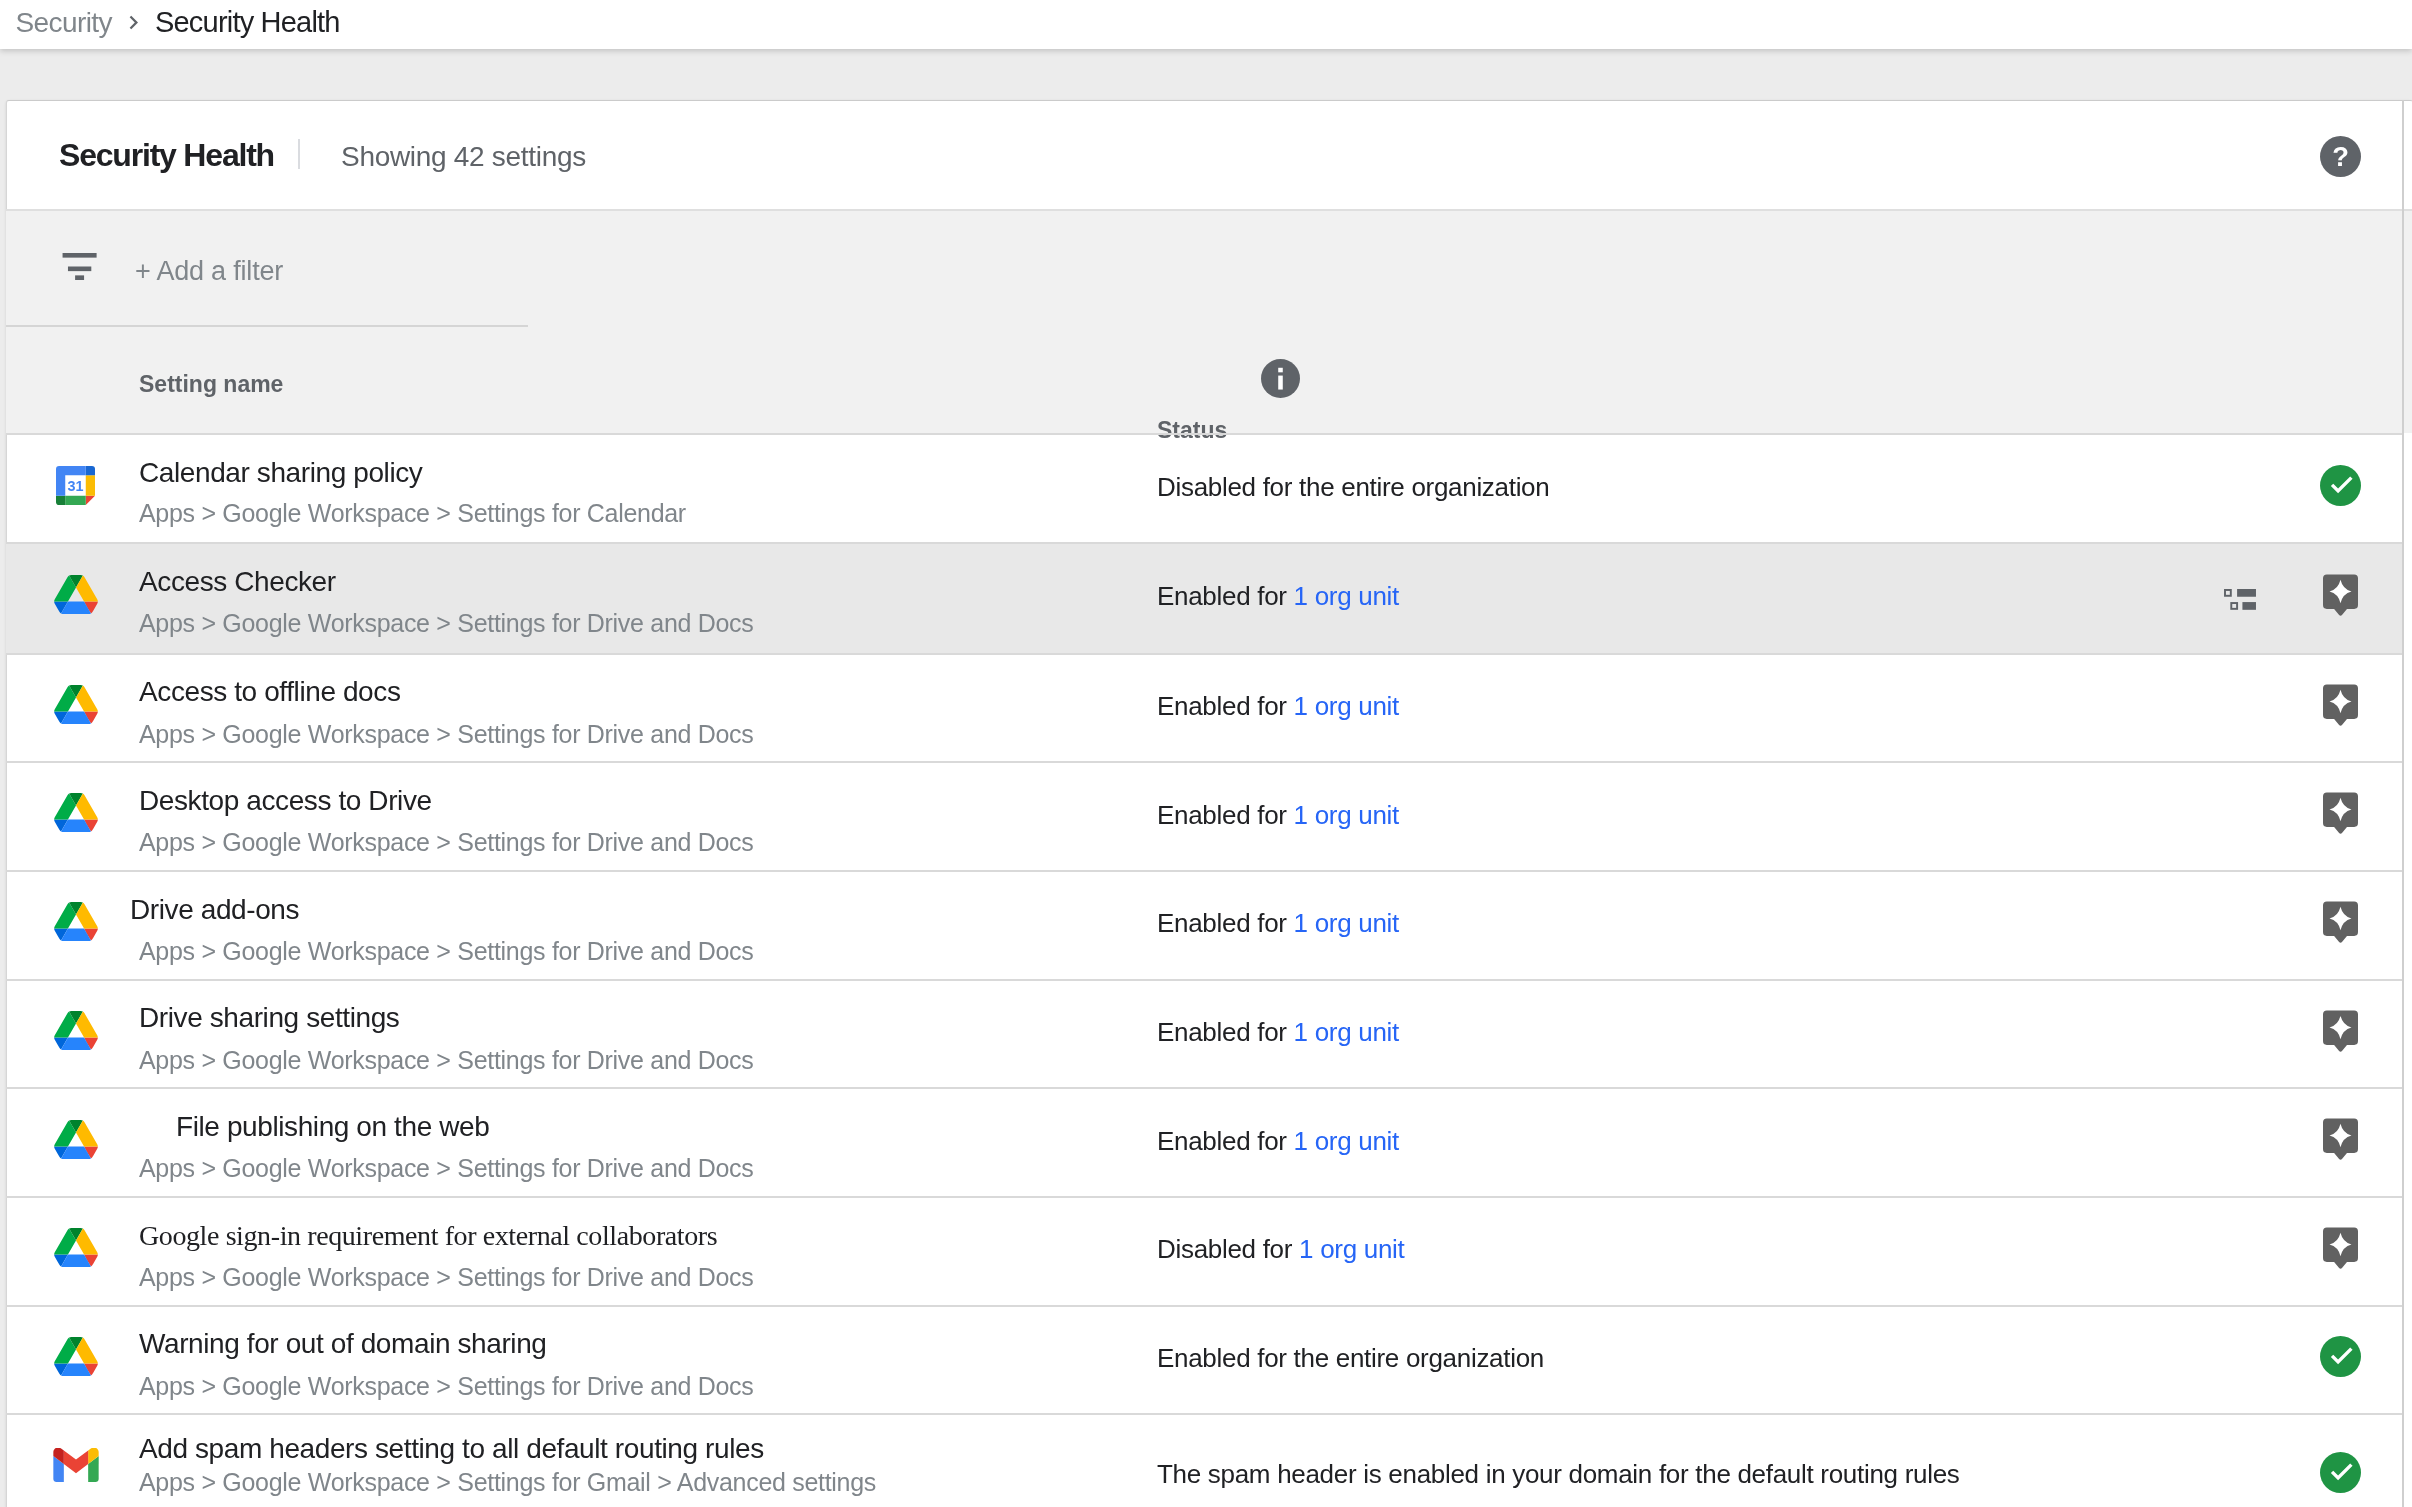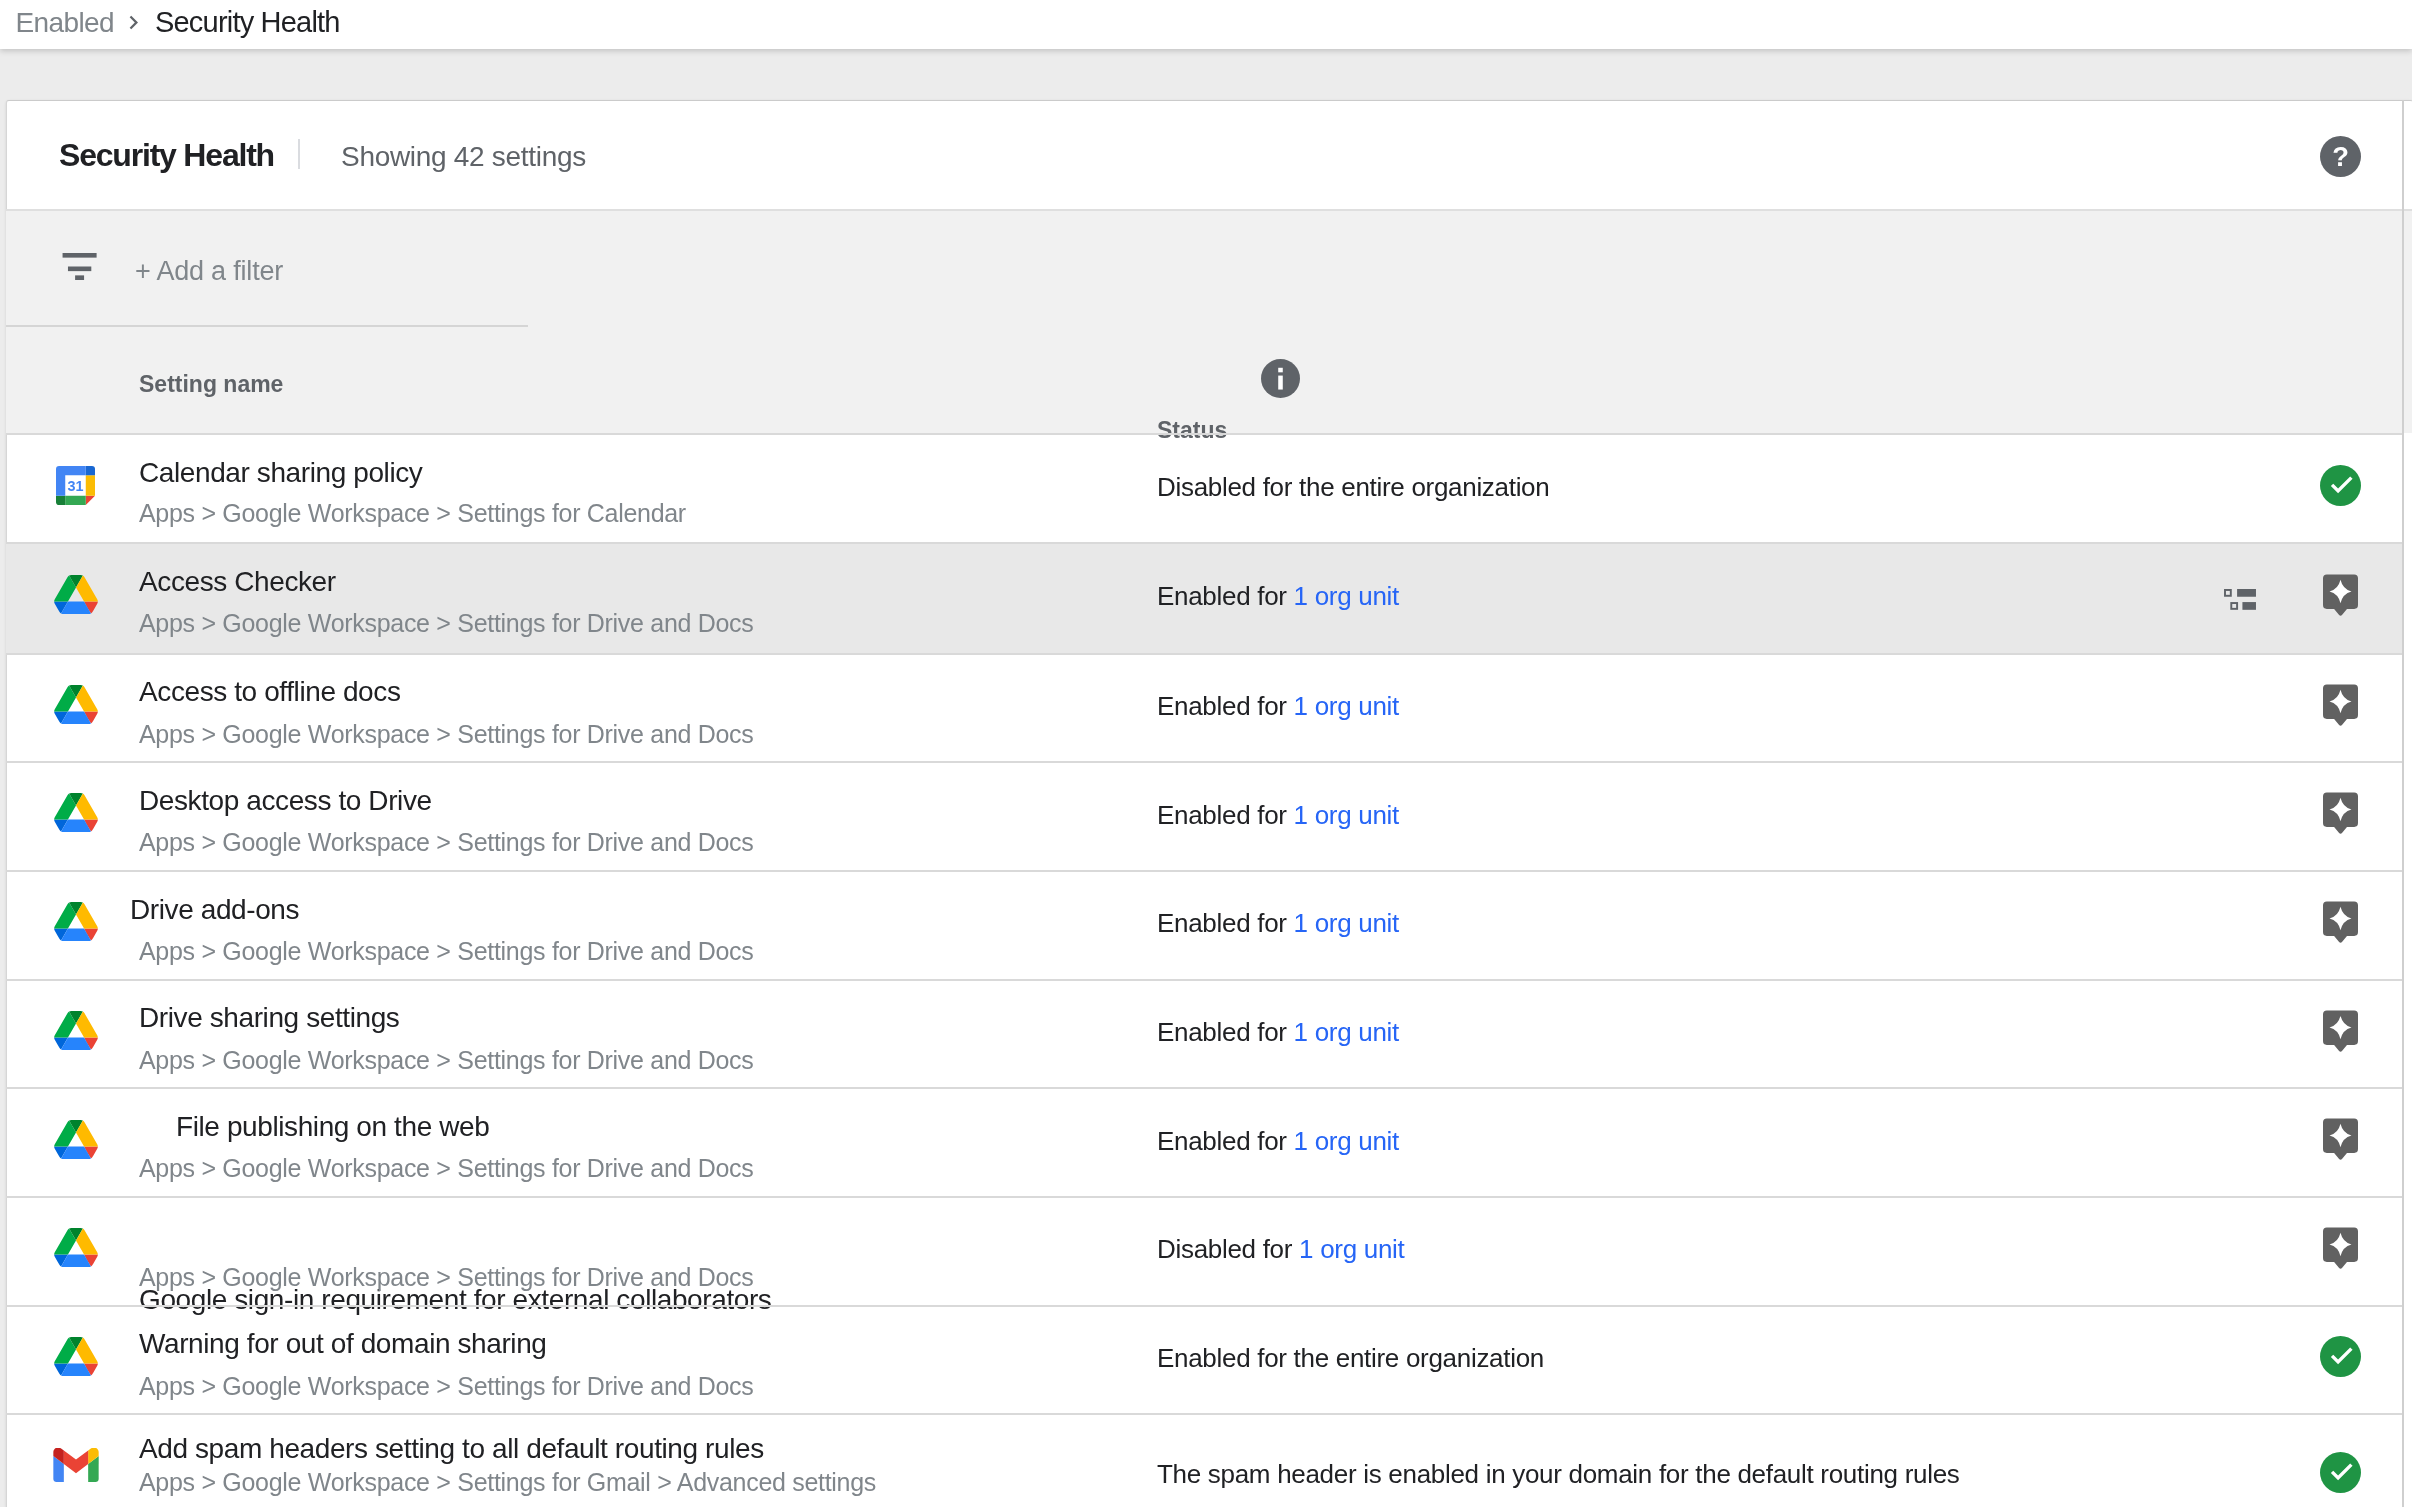--- a/index.html
+++ b/index.html
@@ -5,21 +5,21 @@
 html,body { width:2412px; height:1508px; overflow:hidden; font-family:"Liberation Sans", sans-serif; background:#ececec; }
 .abs { position:absolute; }
 .lnk { color:#2665f6; }
 .title { font-size:28px; letter-spacing:-0.4px; color:#202124; line-height:35px; white-space:nowrap; }
 .path  { font-size:25px; letter-spacing:-0.3px; color:#80868b; line-height:35px; white-space:nowrap; }
 .status{ font-size:26px; letter-spacing:-0.3px; color:#202124; white-space:nowrap; }
 .divider { position:absolute; left:5.8px; width:2396px; height:1.5px; background:#d9d9d9; }
 </style></head>
 <body style="position:relative;">
 <div class="abs" style="left:0;top:0;width:2412px;height:49px;background:#fff;box-shadow:0 1.9px 5.8px rgba(0,0,0,0.18);z-index:5;">
-  <div class="abs" style="left:15.5px;top:1px;font-size:28px;letter-spacing:-0.6px;color:#80868b;line-height:43px;">Enabled</div>
+  <div class="abs" style="left:15.5px;top:1px;font-size:28px;letter-spacing:-0.6px;color:#80868b;line-height:43px;">Security</div>
   <div class="abs" style="left:120px;top:8.7px;"><svg width="27" height="27" viewBox="0 0 24 24">
 <path d="M8.59 16.59 13.17 12 8.59 7.41 10 6l6 6-6 6z" fill="#5f6368"></path>
 </svg></div>
   <div class="abs" style="left:155px;top:1px;font-size:29px;letter-spacing:-0.8px;color:#202124;line-height:43px;">Security Health</div>
 </div>
 <div class="abs" style="left:5.8px;top:100px;width:2407px;height:1408px;background:#ffffff;border-radius:2.9px 2.9px 0 0;border-top:1.5px solid #cbcbcb;border-left:1.5px solid #d6d6d6;box-shadow:0 1px 2.9px rgba(0,0,0,0.12);"></div>
 <div class="abs" style="left:59px;top:136px;font-size:32px;font-weight:bold;letter-spacing:-1.2px;color:#202124;line-height:39px;">Security Health</div>
 <div class="abs" style="left:298px;top:139px;width:2.4px;height:30px;background:#dadce0;"></div>
 <div class="abs" style="left:341px;top:139px;font-size:28px;letter-spacing:-0.3px;color:#5f6368;line-height:35px;">Showing 42 settings</div>
 <div class="abs" style="left:2320px;top:136px;"><svg width="41" height="41" viewBox="0 0 24 24">
@@ -157,21 +157,21 @@
 <path fill="#ffffff" d="M18.25 5.6 Q 20.6 15.5 29.7 17.8 Q 20.6 20.1 18.25 30.0 Q 15.9 20.1 6.8 17.8 Q 15.9 15.5 18.25 5.6 Z"></path>
 </svg></div>
 <div class="abs" style="left:54px;top:1228px;"><svg width="44" height="39" viewBox="0 0 87.3 78">
 <path fill="#0066da" d="m6.6 66.85 3.85 6.65c.8 1.4 1.95 2.5 3.3 3.3l13.75-23.8h-27.5c0 1.55.4 3.1 1.2 4.5z"></path>
 <path fill="#00ac47" d="m43.65 25-13.75-23.8c-1.35.8-2.5 1.9-3.3 3.3l-25.4 44a9.06 9.06 0 0 0-1.2 4.5h27.5z"></path>
 <path fill="#ea4335" d="m73.55 76.8c1.35-.8 2.5-1.9 3.3-3.3l1.6-2.75 7.65-13.25c.8-1.4 1.2-2.95 1.2-4.5h-27.5l5.85 11.5z"></path>
 <path fill="#00832d" d="m43.65 25 13.75-23.8c-1.35-.8-2.9-1.2-4.5-1.2h-18.5c-1.6 0-3.15.45-4.5 1.2z"></path>
 <path fill="#2684fc" d="m59.8 53h-32.3l-13.75 23.8c1.35.8 2.9 1.2 4.5 1.2h50.8c1.6 0 3.15-.45 4.5-1.2z"></path>
 <path fill="#ffba00" d="m73.4 26.5-12.7-22c-.8-1.4-1.95-2.5-3.3-3.3l-13.75 23.8 16.15 28h27.45c0-1.55-.4-3.1-1.2-4.5z"></path>
 </svg></div>
-<div class="abs title" style="left:139px;top:1282px;">Google sign-in requirement for external collaborators</div>
+<div class="abs title" style="left:139px;top:1218px;font-family:Liberation Serif, serif;">Google sign-in requirement for external collaborators</div>
 <div class="abs path" style="left:139px;top:1260px;">Apps &gt; Google Workspace &gt; Settings for Drive and Docs</div>
 <div class="abs status" style="left:1157px;top:1195px;line-height:109px;">Disabled for <span class="lnk">1 org unit</span></div>
 <div class="abs" style="left:2323px;top:1227px;"><svg width="35" height="42" viewBox="0 0 36.5 43">
 <path fill="#616161" d="M4 0h28.5a4 4 0 0 1 4 4v28a4 4 0 0 1-4 4H25l-5 6a2.2 2.2 0 0 1-3.4 0l-5-6H4a4 4 0 0 1-4-4V4a4 4 0 0 1 4-4z"></path>
 <path fill="#ffffff" d="M18.25 5.6 Q 20.6 15.5 29.7 17.8 Q 20.6 20.1 18.25 30.0 Q 15.9 20.1 6.8 17.8 Q 15.9 15.5 18.25 5.6 Z"></path>
 </svg></div>
 <div class="abs" style="left:54px;top:1337px;"><svg width="44" height="39" viewBox="0 0 87.3 78">
 <path fill="#0066da" d="m6.6 66.85 3.85 6.65c.8 1.4 1.95 2.5 3.3 3.3l13.75-23.8h-27.5c0 1.55.4 3.1 1.2 4.5z"></path>
 <path fill="#00ac47" d="m43.65 25-13.75-23.8c-1.35.8-2.5 1.9-3.3 3.3l-25.4 44a9.06 9.06 0 0 0-1.2 4.5h27.5z"></path>
 <path fill="#ea4335" d="m73.55 76.8c1.35-.8 2.5-1.9 3.3-3.3l1.6-2.75 7.65-13.25c.8-1.4 1.2-2.95 1.2-4.5h-27.5l5.85 11.5z"></path>

